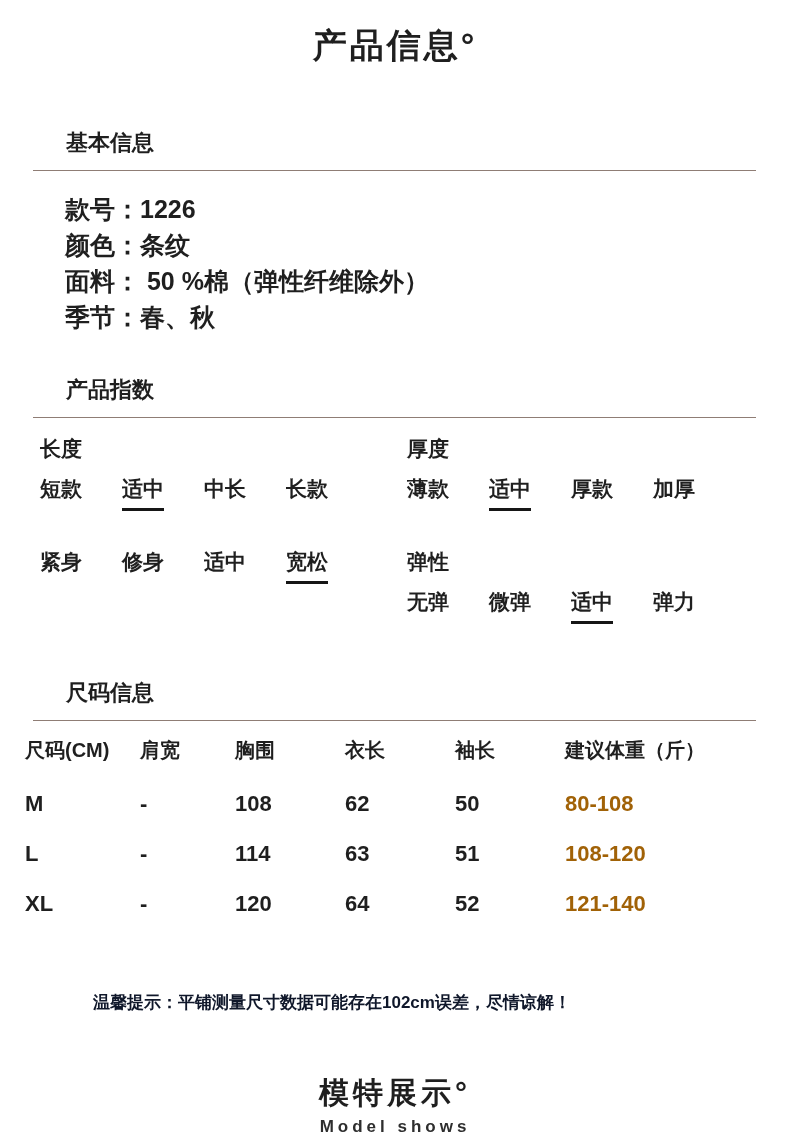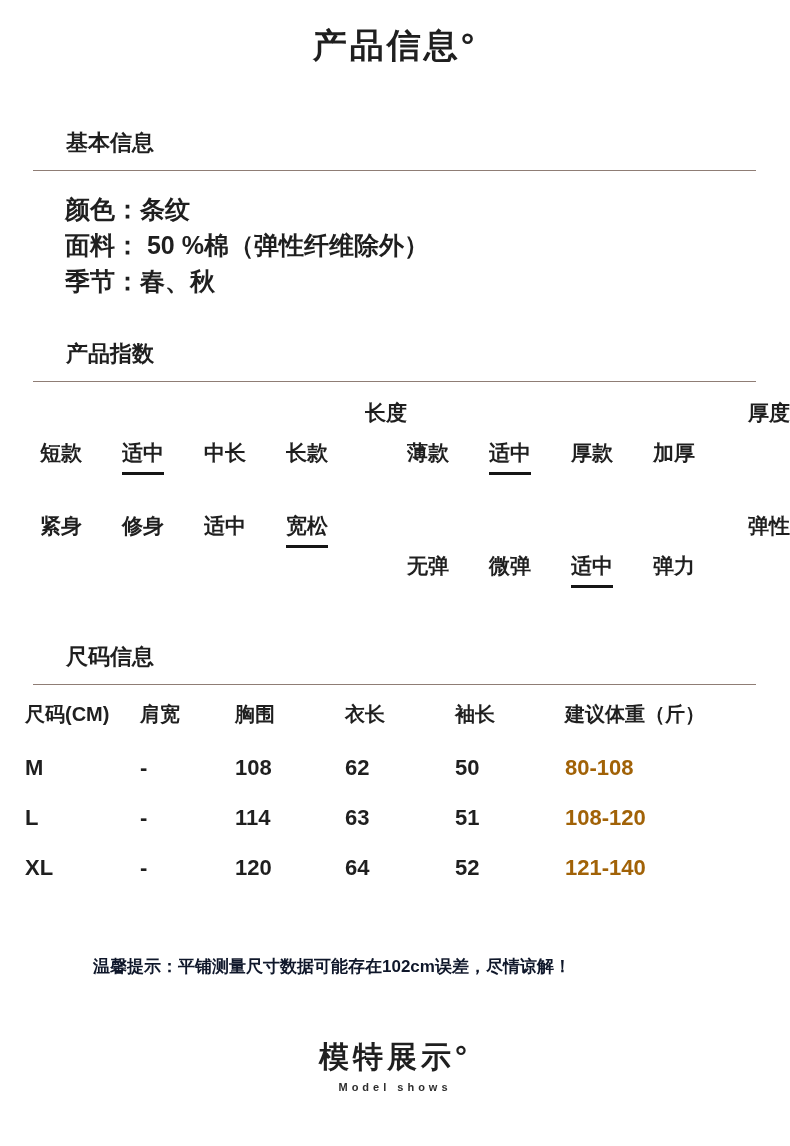--- a/index.html
+++ b/index.html
@@ -45,21 +45,20 @@
     padding-left:40px;
     margin-top:19px;
   }
   .index-group{margin-bottom:0;}
   .index-group.row2{margin-top:39px;}
   .index-label{
     font-size:21px;
     font-weight:700;
     line-height:24px;
     margin-bottom:16px;
-    text-align:right;
   }
   .index-options{
     display:flex;
     gap:40px;
     font-size:21px;
     font-weight:700;
     line-height:24px;
   }
   .opt{display:inline-block;padding-bottom:7px;}
   .opt.selected{border-bottom:3px solid #161616;}
@@ -95,35 +94,36 @@
     margin-top:62px;
     text-align:center;
     font-size:30px;
     font-weight:700;
     letter-spacing:4px;
     line-height:34px;
   }
   .footer-sub{
     margin-top:7px;
     text-align:center;
-    font-size:11px;
+    font-size:17px;
     font-weight:700;
     letter-spacing:4px;
     color:#2e2e2e;
   }
 </style>
 </head>
 <body>
 
 <div class="page-title">产品信息°</div>
 
 <div class="section-heading heading-basic">基本信息</div>
 <div class="divider"></div>
 
 <div class="info-rows">
+  <div class="info-row"><span>款号：</span><span>1226</span></div>
   <div class="info-row"><span>颜色：</span><span>条纹</span></div>
   <div class="info-row"><span>面料：</span><span> 50 %棉（弹性纤维除外）</span></div>
   <div class="info-row"><span>季节：</span><span>春、秋</span></div>
 </div>
 
 <div class="section-heading heading-index">产品指数</div>
 <div class="divider"></div>
 
 <div class="index-grid">
   <div class="index-group">

